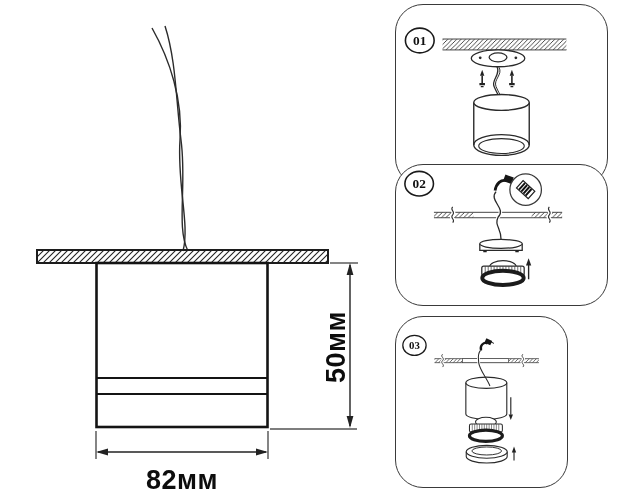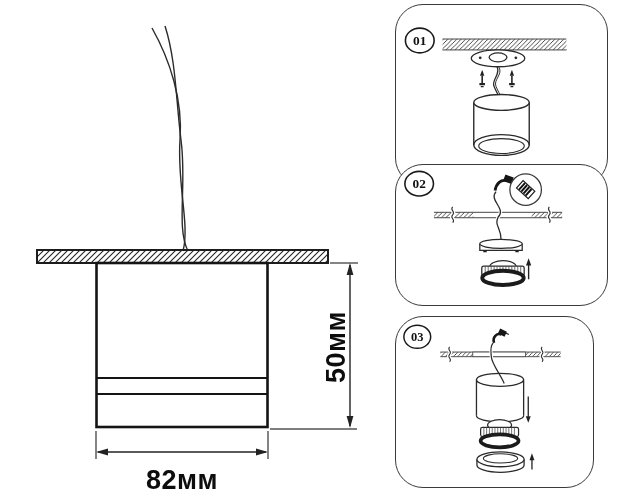--- a/index.html
+++ b/index.html
@@ -207,21 +207,21 @@
         <ellipse cx="108" cy="114.5" rx="21" ry="7.2" fill="#ffffff" stroke="#1b1b1b" stroke-width="4"></ellipse>
       </g>
 
       <g>
         <line x1="134" y1="116" x2="134" y2="101" stroke="#222222" stroke-width="1.4"></line>
         <polygon points="134,94.5 131.3,102 136.7,102" fill="#222222"></polygon>
       </g>
     </svg>
   </div>
 
-  <div class="panel" style="left:395px; top:316px; width:199px; height:172px;">
+  <div class="panel" style="left:395px; top:316px; width:173px; height:172px;">
     <svg viewBox="0 0 213 172">
       <defs>
         <pattern id="hp3" patternUnits="userSpaceOnUse" width="4.5" height="4.5">
           <path d="M-1,5.5 L5.5,-1 M-1,1 L1,-1 M3.5,5.5 L5.5,3.5" stroke="#333333" stroke-width="0.9" fill="none"></path>
         </pattern>
       </defs>
 
       <g>
         <ellipse cx="23" cy="15.5" rx="14.5" ry="12.5" fill="#ffffff" stroke="#1a1a1a" stroke-width="1.6"></ellipse>
         <text class="badge-text" x="23" y="20" text-anchor="middle">03</text>

